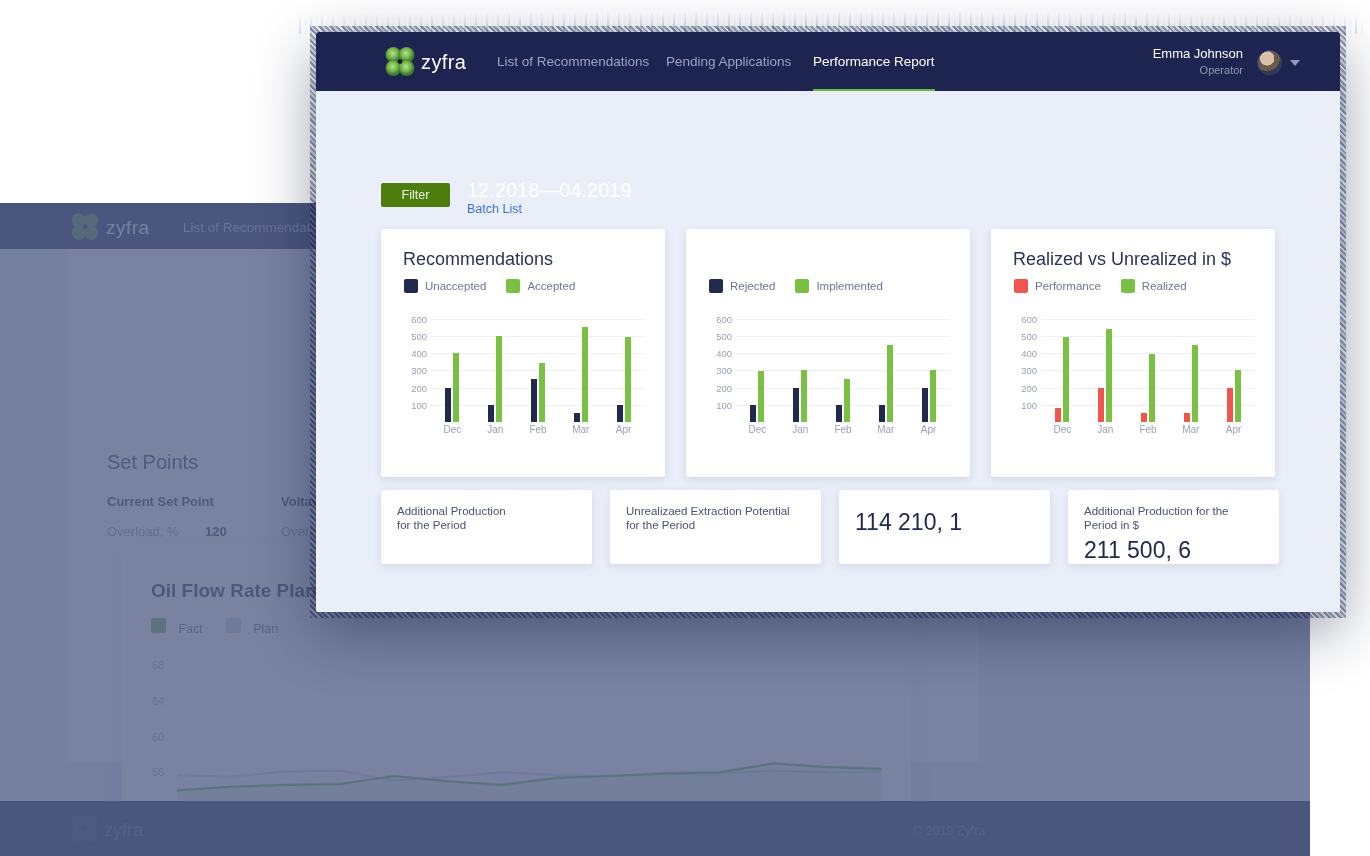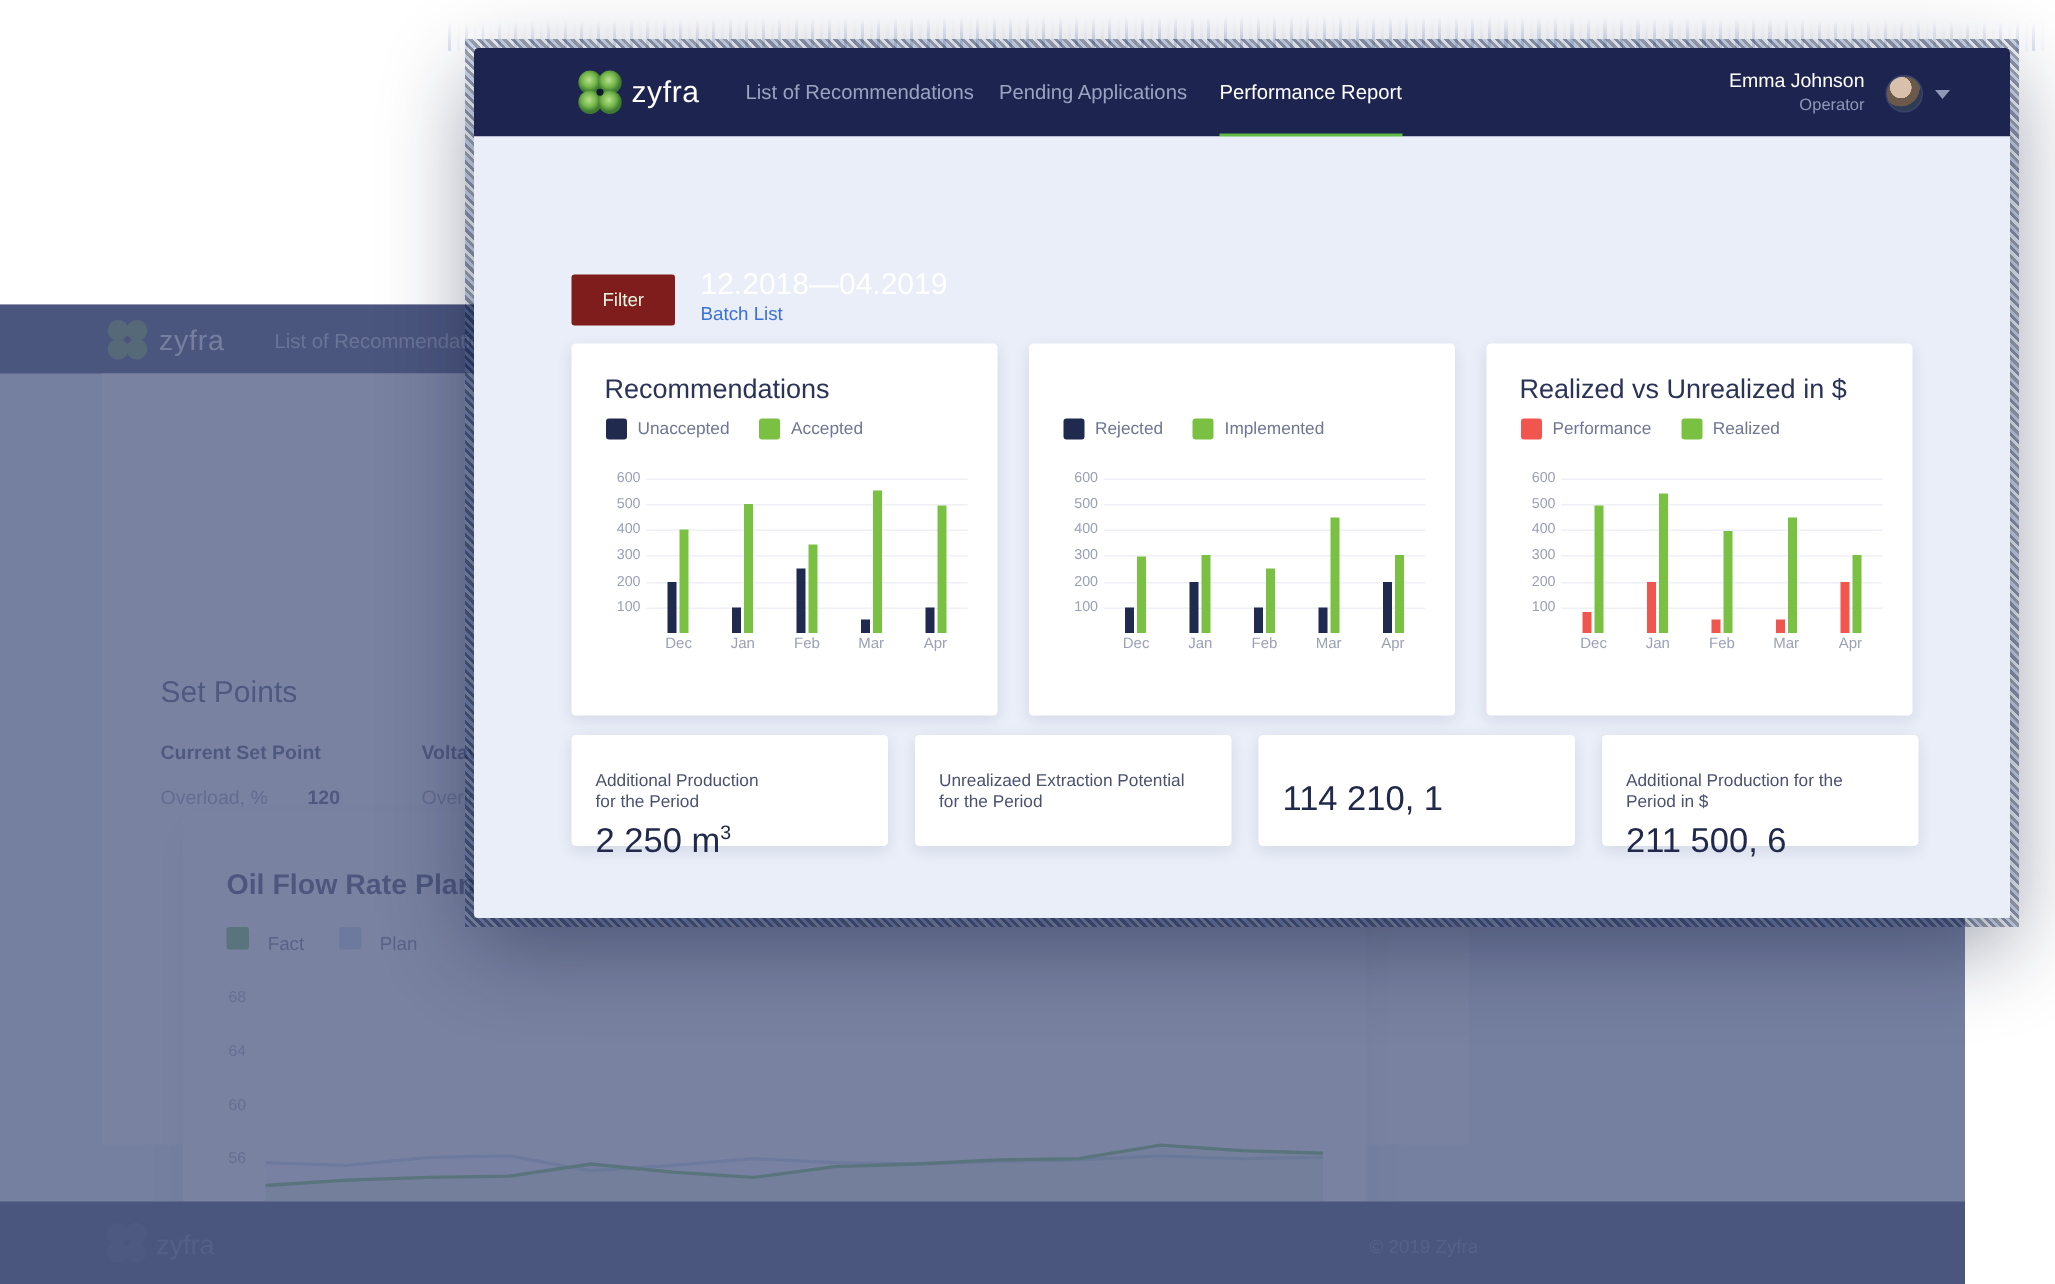--- a/index.html
+++ b/index.html
@@ -101,22 +101,22 @@
   }
   .fw-caret {
     position: absolute; right: 40px; top: 28px; width: 0; height: 0;
     border-left: 5px solid transparent; border-right: 5px solid transparent;
     border-top: 6px solid #8f99b7; cursor: pointer;
   }
 
   .fw-body { position: relative; height: 521px; background: #e9eef8; }
 
   .filter-btn {
-    position: absolute; left: 65px; top: 92px; width: 69px; height: 34px;
-    background: #7f1d1d; color: #eaf7e4; font-size: 12.5px;
+    position: absolute; left: 65px; top: 92px; width: 69px; height: 24px;
+    background: #4d7c0f; color: #eaf7e4; font-size: 12.5px;
     display: flex; align-items: center; justify-content: center;
     border: none; border-radius: 2px; cursor: pointer;
     font-family: "Liberation Sans", sans-serif;
   }
   .period { position: absolute; left: 151px; top: 88px; color: #ffffff; font-size: 20px; white-space: nowrap;}
   .batch-link { position: absolute; left: 151px; top: 111px; color: #3d71d6; font-size: 12.5px; cursor: pointer;}
 
   .charts-row { position: absolute; left: 65px; top: 138px; display: flex; gap: 21px;}
   .chart-card {
     width: 284px; height: 248px; background: #ffffff; border-radius: 3px;
@@ -136,21 +136,21 @@
   .bargroups { position: absolute; left: 28px; right: 0; top: 0; height: 110px; display: flex;}
   .bargroup { flex: 1; position: relative; display: flex; justify-content: center; align-items: flex-end; gap: 2px; height: 110px;}
   .bar { width: 6px; border-radius: 0; }
   .xlabels { position: absolute; left: 28px; right: 0; top: 112px; display: flex;}
   .xlab { flex: 1; text-align: center; color: #9aa1b6; font-size: 10px;}
 
   .kpi-row { position: absolute; left: 65px; top: 399px; display: flex; gap: 18px;}
   .kpi-card {
     width: 211px; height: 74px; background: #ffffff; border-radius: 3px;
     box-shadow: 0 3px 10px rgba(30,40,80,.10);
-    padding: 24px 16px 0 16px; position: relative;
+    padding: 14px 16px 0 16px; position: relative;
   }
   .kpi-label { color: #4a5270; font-size: 11.5px; line-height: 14px;}
   .kpi-value { color: #222a4c; font-size: 23px; margin-top: 5px; white-space: nowrap;}
   .kpi-value sup { font-size: 13px; vertical-align: super;}
 
   
   .noise-edge {
     position: absolute; left: 310px; top: 26px; width: 1036px; height: 592px;
     pointer-events: none;
     border: 6px solid transparent;
@@ -464,21 +464,20 @@
                 <div class="xlab">Mar</div>
                 <div class="xlab">Apr</div>
               </div>
             </div>
           </div>
         </div>
 
       <div class="kpi-row" id="kpi-row">
           <div class="kpi-card">
             <div class="kpi-label">Additional Production<br>for the Period</div>
-            <div class="kpi-value">2 250 m<sup>3</sup></div>
           </div>
           <div class="kpi-card">
             <div class="kpi-label">Unrealizaed Extraction Potential<br>for the Period</div>
           </div>
           <div class="kpi-card">
             <div class="kpi-value">114 210, 1</div>
           </div>
           <div class="kpi-card">
             <div class="kpi-label">Additional Production for the<br>Period in $</div>
             <div class="kpi-value">211 500, 6</div>

